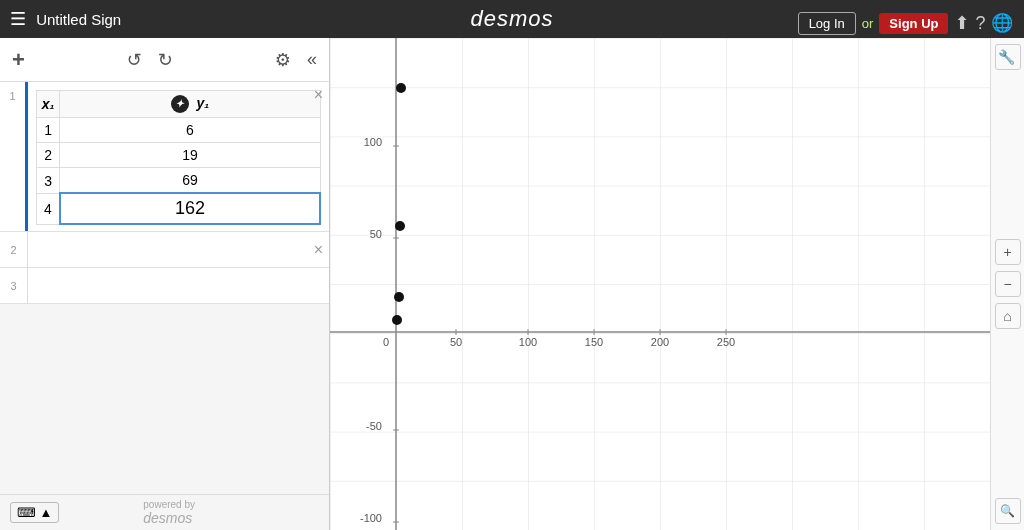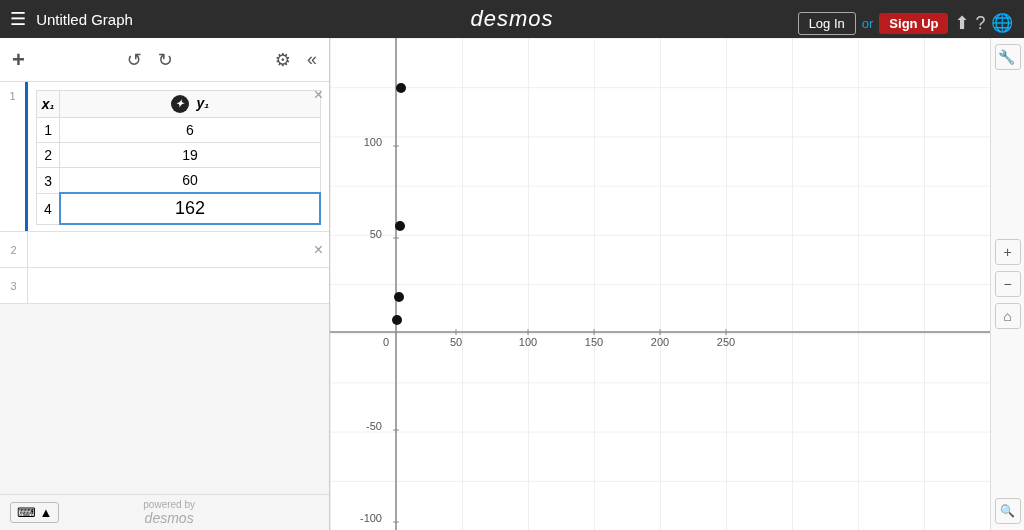--- a/index.html
+++ b/index.html
@@ -12,21 +12,21 @@
       padding: 0 10px; gap: 10px;
     }
     #topbar .menu-icon { color: #fff; font-size: 18px; cursor: pointer; }
     #topbar .title { color: #fff; font-size: 15px; flex: 1; }
     #topbar .desmos-logo { color: #fff; font-size: 22px; font-style: italic; letter-spacing: 1px; position: absolute; left: 50%; transform: translateX(-50%); }
     #topbar .nav-btns { display: flex; align-items: center; gap: 6px; margin-left: auto; margin-top: 8px; }
     #topbar .btn-login {
       border: 1px solid #aaa; background: transparent; color: #fff;
       padding: 3px 10px; border-radius: 3px; cursor: pointer; font-size: 13px;
     }
-    #topbar .btn-or { color: #0ea5e9; font-size: 13px; }
+    #topbar .btn-or { color: #bef264; font-size: 13px; }
     #topbar .btn-signup {
       background: #b91c1c; border: none; color: #fff;
       padding: 3px 10px; border-radius: 3px; cursor: pointer; font-size: 13px; font-weight: bold;
     }
     #topbar .icon-btn { color: #ccc; font-size: 18px; cursor: pointer; background: none; border: none; }
 
     
     #main { display: flex; width: 1024px; height: 492px; }
 
     
@@ -82,21 +82,21 @@
     
     .expr-empty { height: 36px; border-bottom: 1px solid #e0e0e0; position: relative; background: #fff; display: flex; align-items: center; }
     .expr-empty .expr-number { align-self: stretch; display: flex; align-items: center; }
 
     
     #left-bottom {
       display: flex; align-items: center; justify-content: space-between;
       height: 36px; padding: 0 10px; border-top: 1px solid #ddd; background: #f5f5f5;
     }
     .keyboard-btn { background: none; border: 1px solid #bbb; border-radius: 3px; padding: 2px 6px; cursor: pointer; font-size: 13px; }
-    .powered-by { font-size: 10px; color: #aaa; text-align: center; }
+    .powered-by { font-size: 10px; color: #aaa; }
     .powered-by .desmos-text { font-size: 14px; color: #aaa; font-style: italic; }
 
     
     #graph-area { flex: 1; position: relative; background: #fff; overflow: hidden; }
     #graph-canvas { width: 100%; height: 100%; }
 
     
     #right-sidebar {
       width: 34px; min-width: 34px; background: #f9f9f9; border-left: 1px solid #ddd;
       display: flex; flex-direction: column; align-items: center; padding: 6px 0; gap: 6px;
@@ -106,21 +106,21 @@
       width: 26px; height: 26px; cursor: pointer; display: flex; align-items: center; justify-content: center;
       font-size: 14px; color: #555;
     }
     .sidebar-sep { flex: 1; }
   </style>
 </head>
 <body>
 
 <div id="topbar">
   <span class="menu-icon">☰</span>
-  <span class="title">Untitled Graph</span>
+  <span class="title">Untitled Sign</span>
   <span class="desmos-logo">desmos</span>
   <div class="nav-btns">
     <button class="btn-login">Log In</button>
     <span class="btn-or">or</span>
     <button class="btn-signup">Sign Up</button>
     <button class="icon-btn">⬆</button>
     <button class="icon-btn">?</button>
     <button class="icon-btn">🌐</button>
   </div>
 </div>
@@ -163,21 +163,21 @@
               <tr>
                     <td>1</td>
                     <td>6</td>
                   </tr>
                   <tr>
                     <td>2</td>
                     <td>19</td>
                   </tr>
                   <tr>
                     <td>3</td>
-                    <td>60</td>
+                    <td>69</td>
                   </tr>
                   <tr>
                     <td>4</td>
                     <td class="active"><input value="162" style=""></td>
                   </tr>
                 </tbody>
             </table>
           </div>
         </div>
         <button class="close-btn">×</button>

